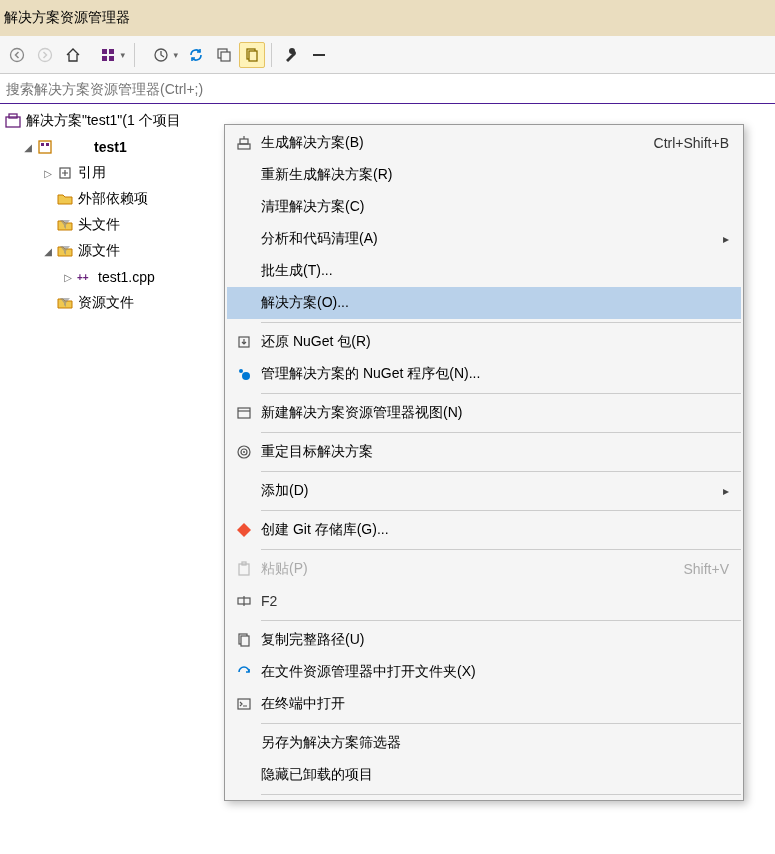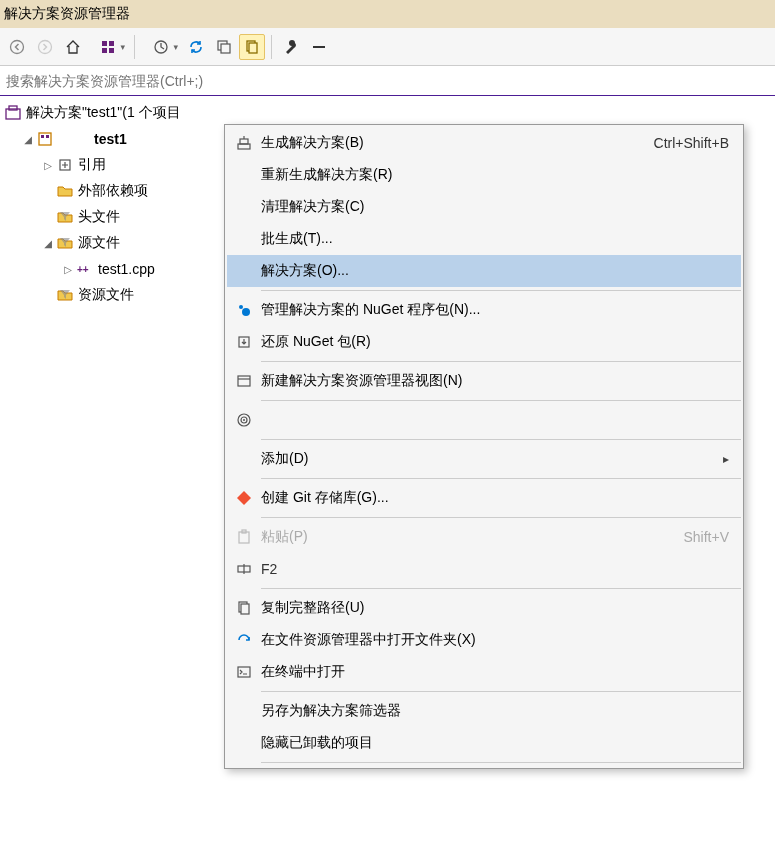--- a/index.html
+++ b/index.html
@@ -1,18 +1,18 @@
 <!DOCTYPE html>
 <html><head>
   <meta charset="utf-8">
   <style>
     * { margin: 0; padding: 0; box-sizing: border-box; font-family: "Microsoft YaHei", "Segoe UI", sans-serif; }
     body { width: 775px; height: 854px; background: #fff; overflow: hidden; position: relative; }
     
-    .titlebar { background: #eaddbf; height: 28px; display: flex; align-items: center; padding-left: 4px; font-size: 14px; color: #000; }
+    .titlebar { background: #eaddbf; height: 36px; display: flex; align-items: center; padding-left: 4px; font-size: 14px; color: #000; }
     
     .toolbar { background: #f6f6f6; height: 38px; border-bottom: 1px solid #ccc; display: flex; align-items: center; padding: 0 4px; gap: 2px; }
     .toolbar .sep { width: 1px; height: 24px; background: #ccc; margin: 0 4px; }
     .tb-btn { width: 26px; height: 26px; display: flex; align-items: center; justify-content: center; cursor: pointer; border-radius: 2px; }
     .tb-btn.highlighted { background: #fff3b8; border: 1px solid #e5c365; }
     .tb-btn.with-dropdown { width: 40px; position: relative; }
     .tb-btn.with-dropdown::after { content: "▾"; font-size: 9px; color: #666; position: absolute; right: 3px; }
     
     .search-bar { height: 30px; border-bottom: 1px solid #4c1d95; display: flex; align-items: center; padding: 0 6px; }
     .search-bar input { border: none; outline: none; width: 100%; font-size: 14px; color: #666; background: transparent; }
@@ -210,66 +210,71 @@
     <span class="menu-shortcut">Ctrl+Shift+B</span>
   </div>
   <div class="menu-item">
     <span class="menu-icon-col"></span>
       <span class="menu-label">重新生成解决方案(R)</span>
   </div>
   <div class="menu-item">
     <span class="menu-icon-col"></span>
       <span class="menu-label">清理解决方案(C)</span>
   </div>
+  <div class="menu-item menu-submenu">
+    <span class="menu-icon-col"></span>
+      <span class="menu-label">分析和代码清理(A)</span>
+  </div>
   <div class="menu-item">
     <span class="menu-icon-col"></span>
       <span class="menu-label">批生成(T)...</span>
   </div>
   <div class="menu-item highlighted">
     <span class="menu-icon-col"></span>
       <span class="menu-label">解决方案(O)...</span>
   </div>
   <div class="menu-sep"></div>
+  <div class="menu-item">
+    <span class="menu-icon-col">
+      <svg width="16" height="16" viewBox="0 0 16 16">
+          <rect x="3" y="3" width="10" height="10" fill="none" stroke="#555" stroke-width="1.2"></rect>
+          <path d="M6 8 L8 10 L10 8 M8 5 V10" fill="none" stroke="#555" stroke-width="1.2"></path>
+        </svg>
+    </span>
+    <span class="menu-label">还原 NuGet 包(R)</span>
+  </div>
   <div class="menu-item">
     <span class="menu-icon-col">
       <svg width="16" height="16" viewBox="0 0 16 16">
           <circle cx="5" cy="5" r="2" fill="#0078d4"></circle>
           <circle cx="10" cy="10" r="4" fill="#0078d4"></circle>
         </svg>
     </span>
     <span class="menu-label">管理解决方案的 NuGet 程序包(N)...</span>
-  </div>
-  <div class="menu-item">
-    <span class="menu-icon-col">
-      <svg width="16" height="16" viewBox="0 0 16 16">
-          <rect x="3" y="3" width="10" height="10" fill="none" stroke="#555" stroke-width="1.2"></rect>
-          <path d="M6 8 L8 10 L10 8 M8 5 V10" fill="none" stroke="#555" stroke-width="1.2"></path>
-        </svg>
-    </span>
-    <span class="menu-label">还原 NuGet 包(R)</span>
   </div>
   <div class="menu-sep"></div>
   <div class="menu-item">
     <span class="menu-icon-col">
       <svg width="16" height="16" viewBox="0 0 16 16">
           <rect x="2" y="3" width="12" height="10" fill="none" stroke="#555" stroke-width="1.2"></rect>
           <path d="M2 6 H14" stroke="#555" stroke-width="1.2"></path>
         </svg>
     </span>
     <span class="menu-label">新建解决方案资源管理器视图(N)</span>
   </div>
   <div class="menu-sep"></div>
   <div class="menu-item">
     <span class="menu-icon-col">
       <svg width="16" height="16" viewBox="0 0 16 16">
           <circle cx="8" cy="8" r="6" fill="none" stroke="#555" stroke-width="1.2"></circle>
           <circle cx="8" cy="8" r="3" fill="none" stroke="#555" stroke-width="1.2"></circle>
           <circle cx="8" cy="8" r="1" fill="#555"></circle>
         </svg>
     </span>
+    <span class="menu-label">重定目标解决方案</span>
   </div>
   <div class="menu-sep"></div>
   <div class="menu-item menu-submenu">
     <span class="menu-icon-col"></span>
       <span class="menu-label">添加(D)</span>
   </div>
   <div class="menu-sep"></div>
   <div class="menu-item">
     <span class="menu-icon-col">
       <svg width="16" height="16" viewBox="0 0 16 16">

